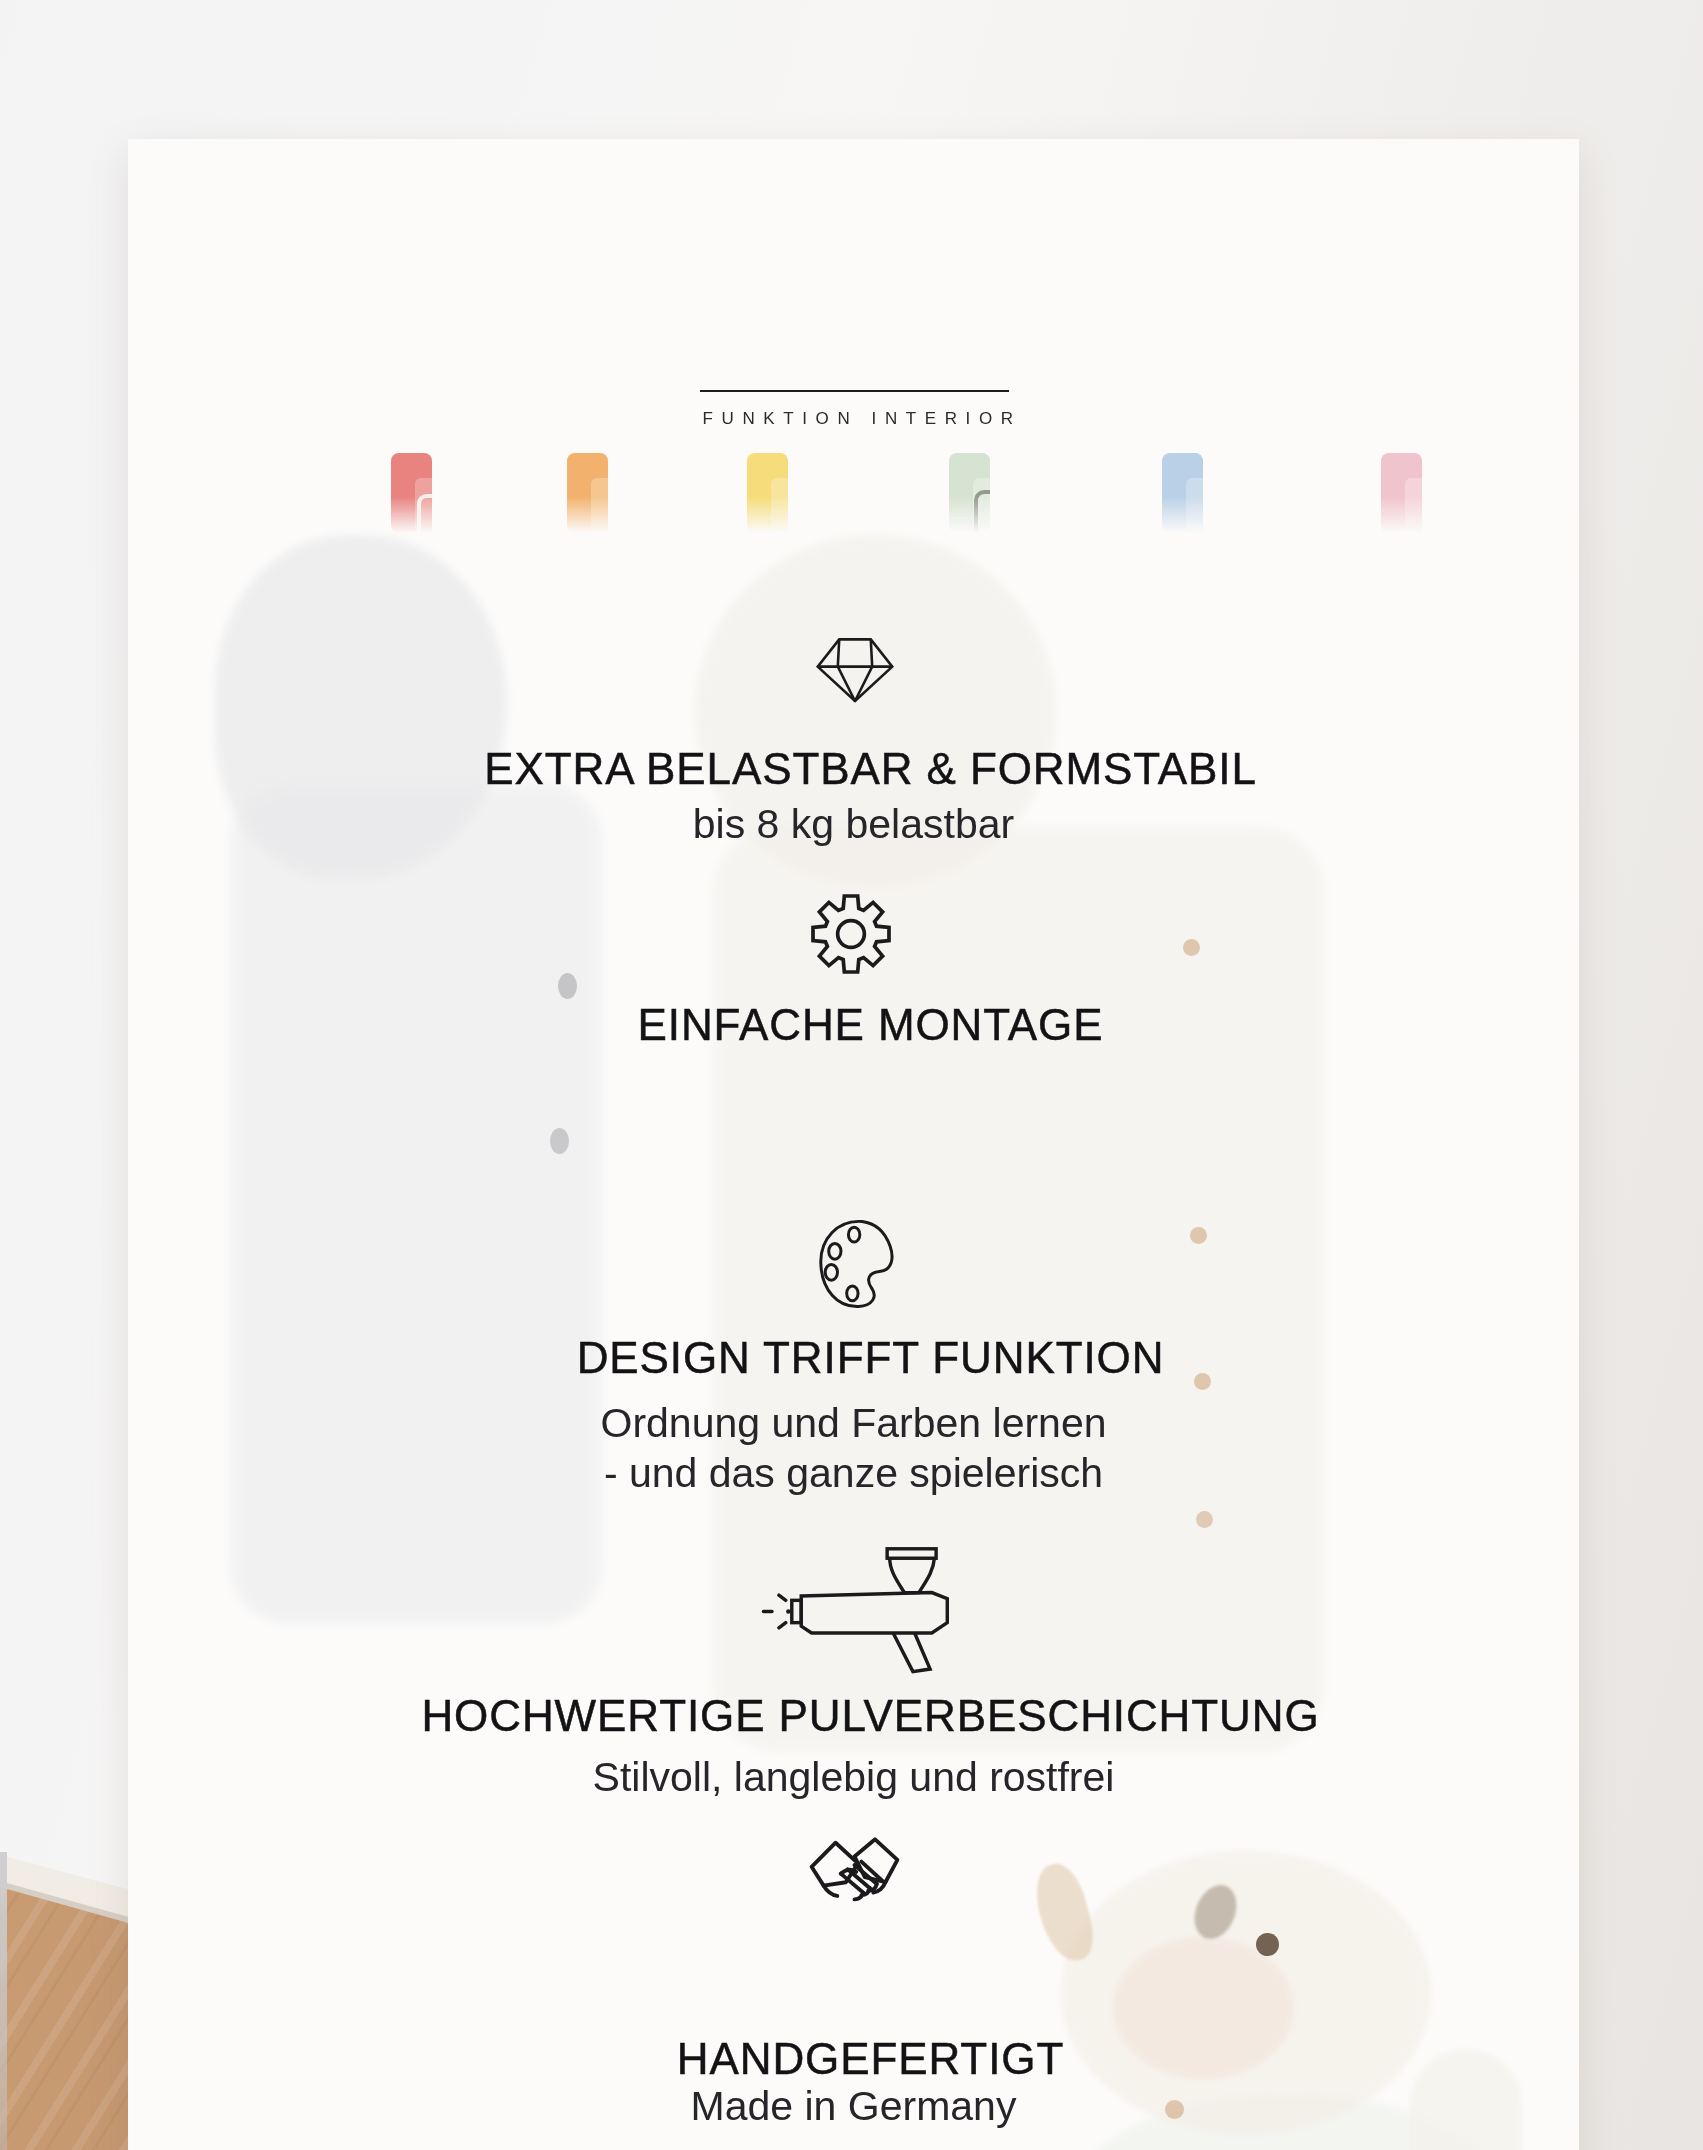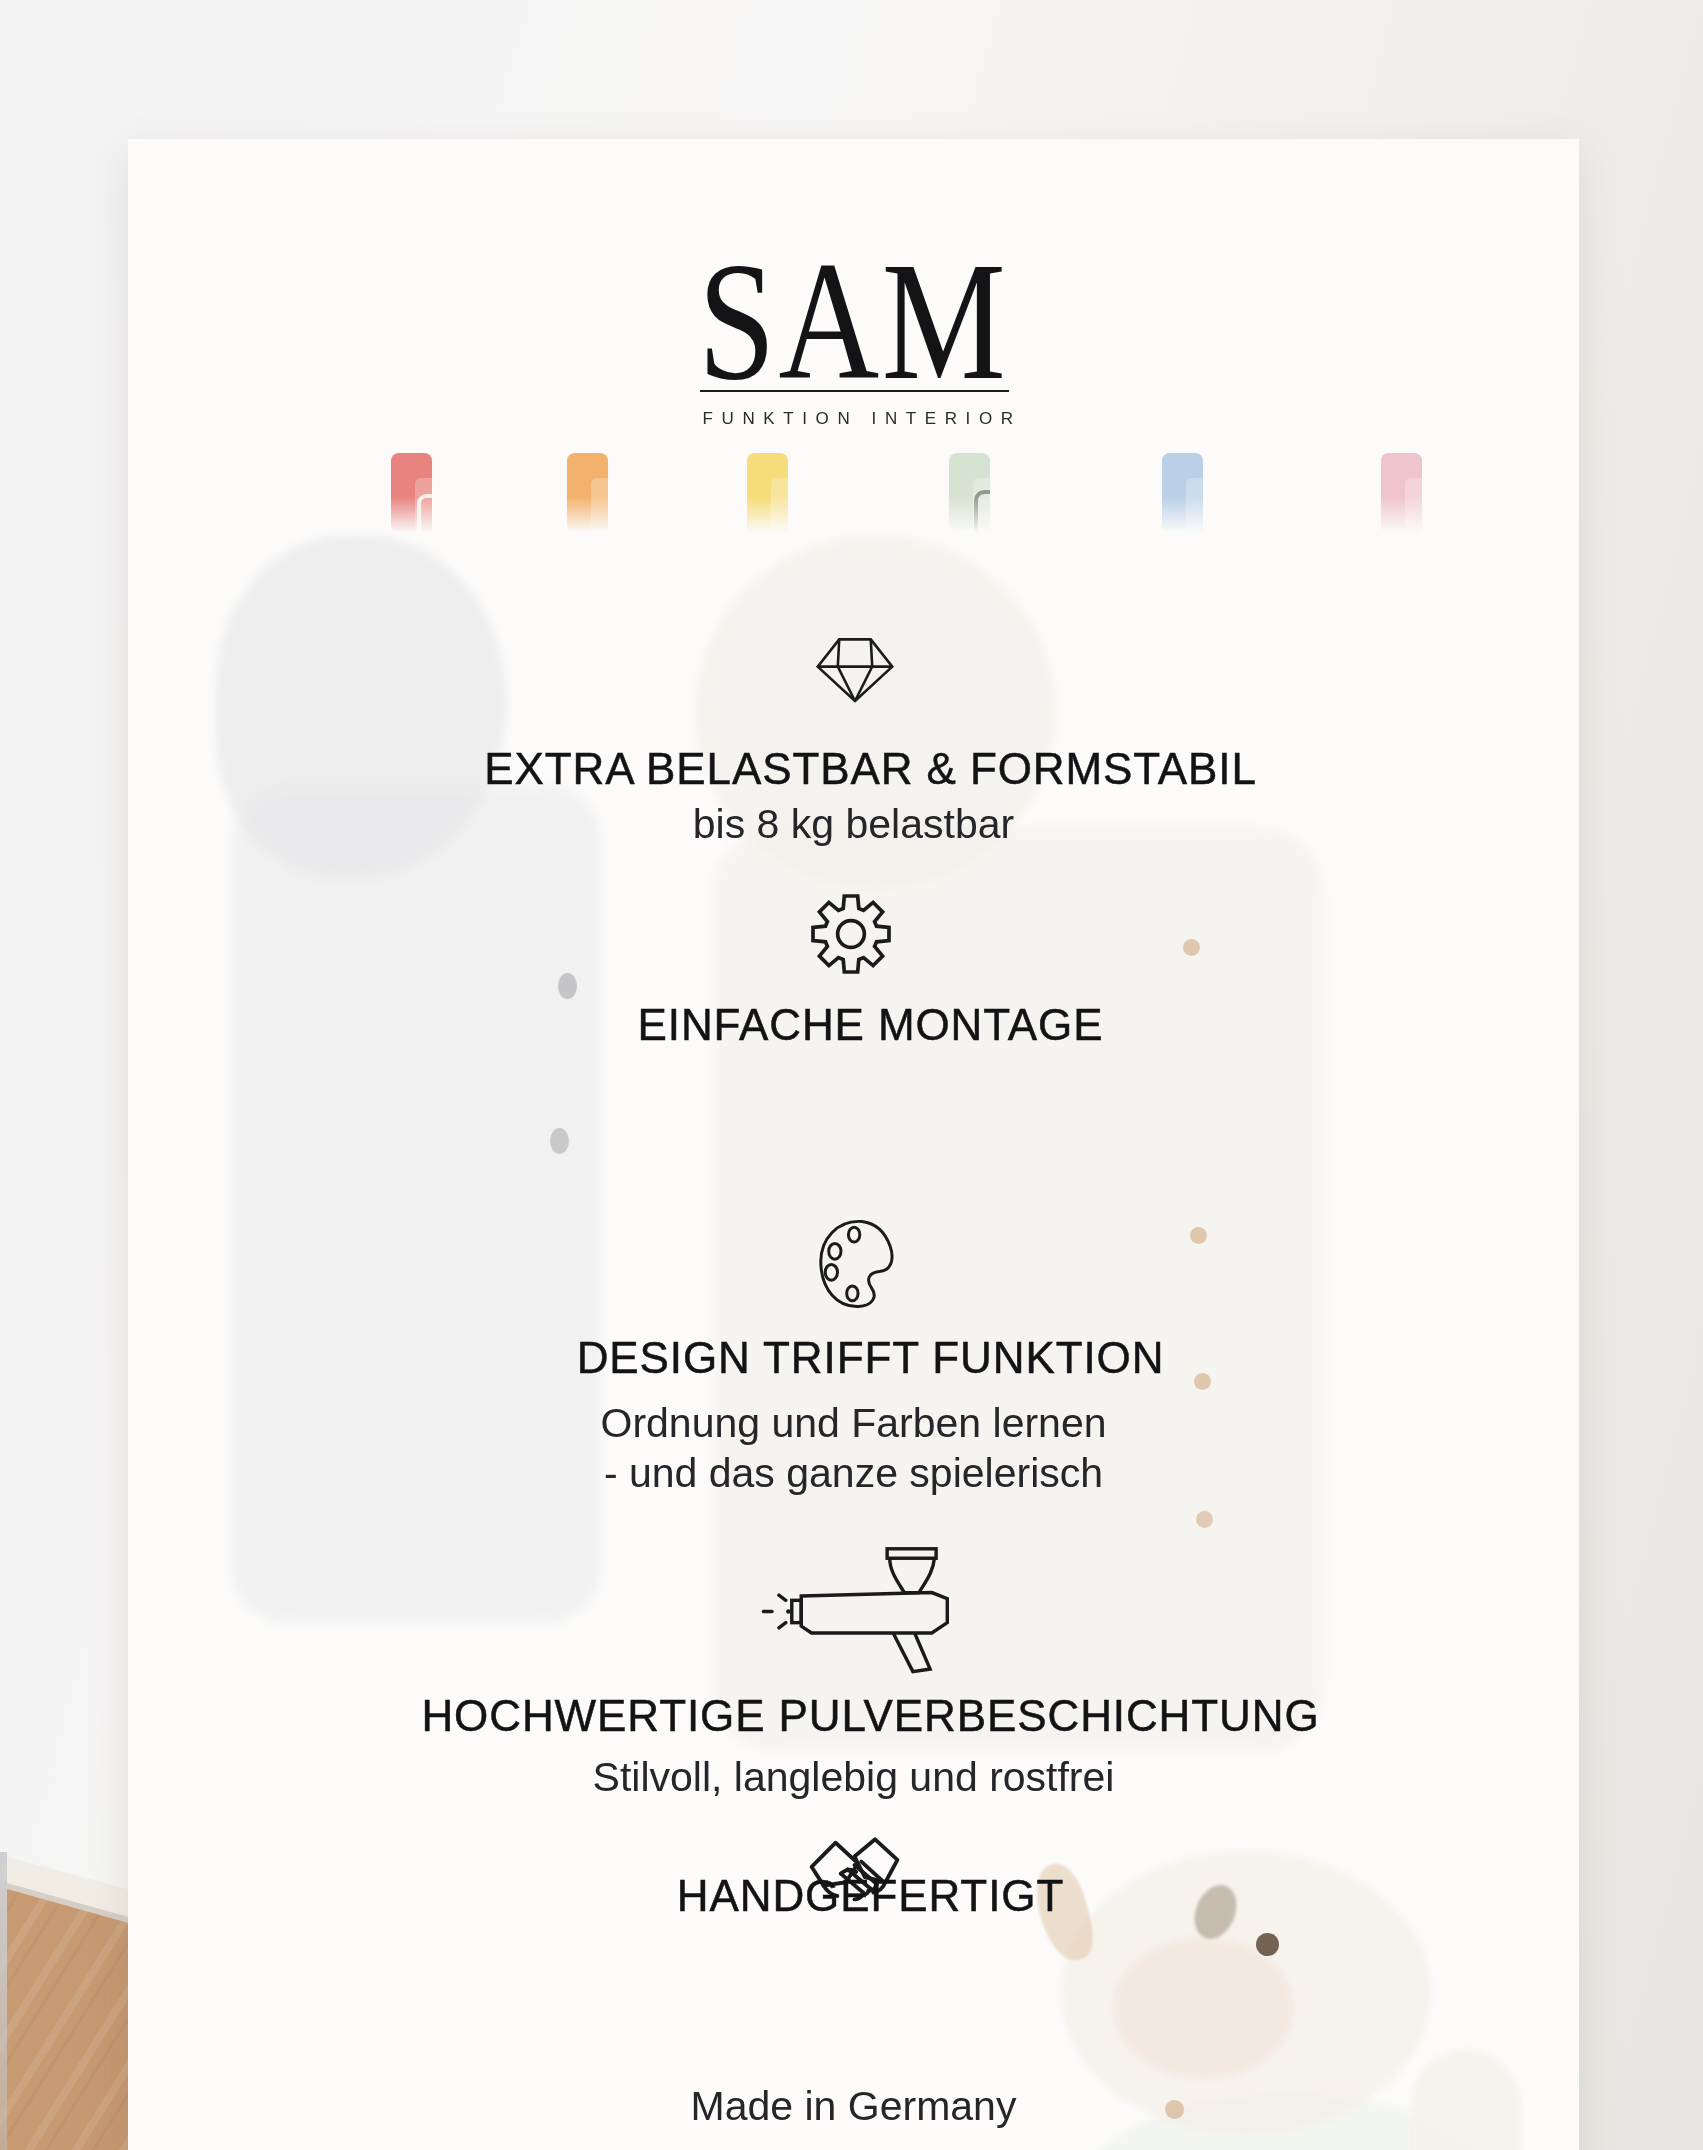--- a/index.html
+++ b/index.html
@@ -111,21 +111,20 @@
       <div class="ghost uni-arm"></div>
       <div class="ghost uni-head"></div>
       <div class="ghost uni-muzzle"></div>
       <div class="ghost uni-horn"></div>
       <div class="ghost uni-ear"></div>
       <div class="ghost uni-eye"></div>
 
       <div class="btn-dot" style="left:1037px;top:1961px;width:19px;height:19px;border-radius:50%;background:#c79a6e;opacity:.5"></div>
     </div>
 
-    <div class="ctext logo-sam"><span>SAM</span></div>
     <div class="logo-rule"></div>
     <div class="ctext logo-tag">FUNKTION INTERIOR</div>
 
     <div class="icon-box" style="left:684px;top:496px;width:86px;height:69px">
       <svg viewBox="0 0 120 96" fill="none" stroke="#1b1b1d" stroke-width="3.6" stroke-linejoin="miter">
         <path d="M38 6 L82 6 L112 44 L60 92 L8 44 Z"></path>
         <path d="M8 44 H112 M38 6 L36 44 M82 6 L84 44 M36 44 L60 92 M84 44 L60 92"></path>
       </svg>
     </div>
     <div class="ctext h-title" style="top:606px">EXTRA BELASTBAR &amp; FORMSTABIL</div>
@@ -169,19 +168,19 @@
     <div class="icon-box" style="left:675px;top:1690px;width:103px;height:103px">
       <svg viewBox="0 0 120 120" fill="none" stroke="#1b1b1d" stroke-width="4.5" stroke-linejoin="round" stroke-linecap="round">
         <path d="M10 44 L38 16 L64 40 L50 62 L24 66 Z"></path>
         <path d="M110 36 L84 12 L60 32 L72 56 L96 62 Z"></path>
         <path d="M44 52 L70 74 M52 47 L78 69 M60 42 L86 64 M68 38 L92 60"></path>
         <path d="M70 74 q-2 8 -10 8 M78 69 q-2 8 -10 8 M86 64 q-2 8 -10 8"></path>
         <path d="M44 52 q10 -8 18 -2"></path>
         <path d="M24 66 q6 10 16 12 M96 62 q-4 10 -14 12"></path>
       </svg>
     </div>
-    <div class="ctext h-title" style="top:1733px">HANDGEFERTIGT</div>
+    <div class="ctext h-title" style="top:1896px">HANDGEFERTIGT</div>
     <div class="ctext h-sub" style="top:1945px">Made in Germany</div>
 
   </div>
 
 </div>
 
 
 </body></html>

